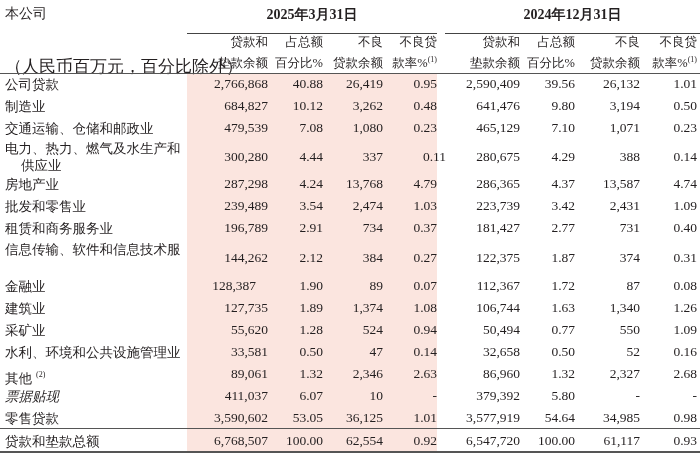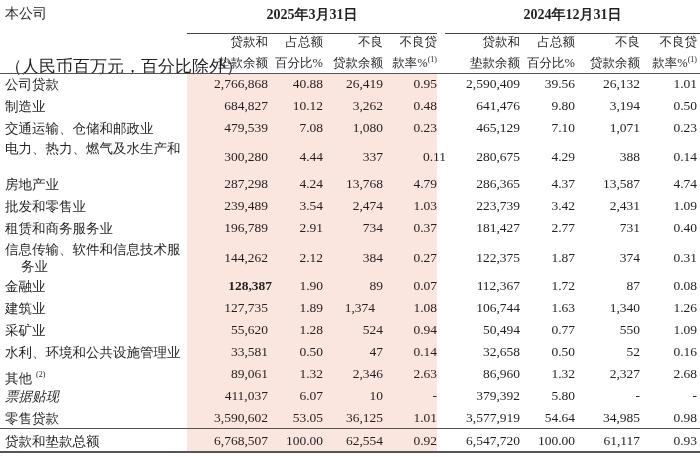--- a/index.html
+++ b/index.html
@@ -87,21 +87,21 @@
       <div class="num" style="top: 120px; right: 432px;">479,539</div>
       <div class="num" style="top: 120px; right: 377px;">7.08</div>
       <div class="num" style="top: 120px; right: 317px;">1,080</div>
       <div class="num" style="top: 120px; right: 263px;">0.23</div>
       <div class="num" style="top: 120px; right: 180px;">465,129</div>
       <div class="num" style="top: 120px; right: 125px;">7.10</div>
       <div class="num" style="top: 120px; right: 60px;">1,071</div>
       <div class="num" style="top: 120px; right: 3px;">0.23</div>
     </div>
     <div class="row">
-      <div class="label" style="top: 140px;"><span>电力、热力、燃气及水生产和</span></div>
+      <div class="label" style="top: 140px;"><span>电力、热力、燃气及水生产和</span><span class="cont">供应业</span></div>
       <div class="num" style="top: 149px; right: 432px;">300,280</div>
       <div class="num" style="top: 149px; right: 377px;">4.44</div>
       <div class="num" style="top: 149px; right: 317px;">337</div>
       <div class="num" style="top: 149px; right: 254px;">0.11</div>
       <div class="num" style="top: 149px; right: 180px;">280,675</div>
       <div class="num" style="top: 149px; right: 125px;">4.29</div>
       <div class="num" style="top: 149px; right: 60px;">388</div>
       <div class="num" style="top: 149px; right: 3px;">0.14</div>
     </div>
     <div class="row">
@@ -131,46 +131,46 @@
       <div class="num" style="top: 220px; right: 432px;">196,789</div>
       <div class="num" style="top: 220px; right: 377px;">2.91</div>
       <div class="num" style="top: 220px; right: 317px; text-align: right;">734</div>
       <div class="num" style="top: 220px; right: 263px;">0.37</div>
       <div class="num" style="top: 220px; right: 180px;">181,427</div>
       <div class="num" style="top: 220px; right: 125px;">2.77</div>
       <div class="num" style="top: 220px; right: 60px;">731</div>
       <div class="num" style="top: 220px; right: 3px;">0.40</div>
     </div>
     <div class="row">
-      <div class="label" style="top: 241px;"><span>信息传输、软件和信息技术服</span><span class="cont">务业</span></div>
+      <div class="label" style="top: 241px;"><span>信息传输、软件和信息技术服</span></div>
       <div class="num" style="top: 250px; right: 432px;">144,262</div>
       <div class="num" style="top: 250px; right: 377px;">2.12</div>
       <div class="num" style="top: 250px; right: 317px;">384</div>
       <div class="num" style="top: 250px; right: 263px;">0.27</div>
       <div class="num" style="top: 250px; right: 180px;">122,375</div>
       <div class="num" style="top: 250px; right: 125px;">1.87</div>
       <div class="num" style="top: 250px; right: 60px;">374</div>
       <div class="num" style="top: 250px; right: 3px;">0.31</div>
     </div>
     <div class="row">
       <div class="label" style="top: 278px;"><span>金融业</span></div>
-      <div class="num" style="top: 278px; right: 428px; font-weight: bold;">128,387</div>
+      <div class="num" style="top: 278px; right: 444px;">128,387</div>
       <div class="num" style="top: 278px; right: 377px;">1.90</div>
       <div class="num" style="top: 278px; right: 317px;">89</div>
       <div class="num" style="top: 278px; right: 263px;">0.07</div>
       <div class="num" style="top: 278px; right: 180px;">112,367</div>
       <div class="num" style="top: 278px; right: 125px;">1.72</div>
       <div class="num" style="top: 278px; right: 60px;">87</div>
       <div class="num" style="top: 278px; right: 3px;">0.08</div>
     </div>
     <div class="row">
       <div class="label" style="top: 300px;"><span>建筑业</span></div>
       <div class="num" style="top: 300px; right: 432px;">127,735</div>
       <div class="num" style="top: 300px; right: 377px;">1.89</div>
-      <div class="num" style="top: 300px; right: 325px;">1,374</div>
+      <div class="num" style="top: 300px; right: 317px;">1,374</div>
       <div class="num" style="top: 300px; right: 263px;">1.08</div>
       <div class="num" style="top: 300px; right: 180px;">106,744</div>
       <div class="num" style="top: 300px; right: 125px;">1.63</div>
       <div class="num" style="top: 300px; right: 60px;">1,340</div>
       <div class="num" style="top: 300px; right: 3px;">1.26</div>
     </div>
     <div class="row">
       <div class="label" style="top: 322px;"><span>采矿业</span></div>
       <div class="num" style="top: 322px; right: 432px;">55,620</div>
       <div class="num" style="top: 322px; right: 377px;">1.28</div>

